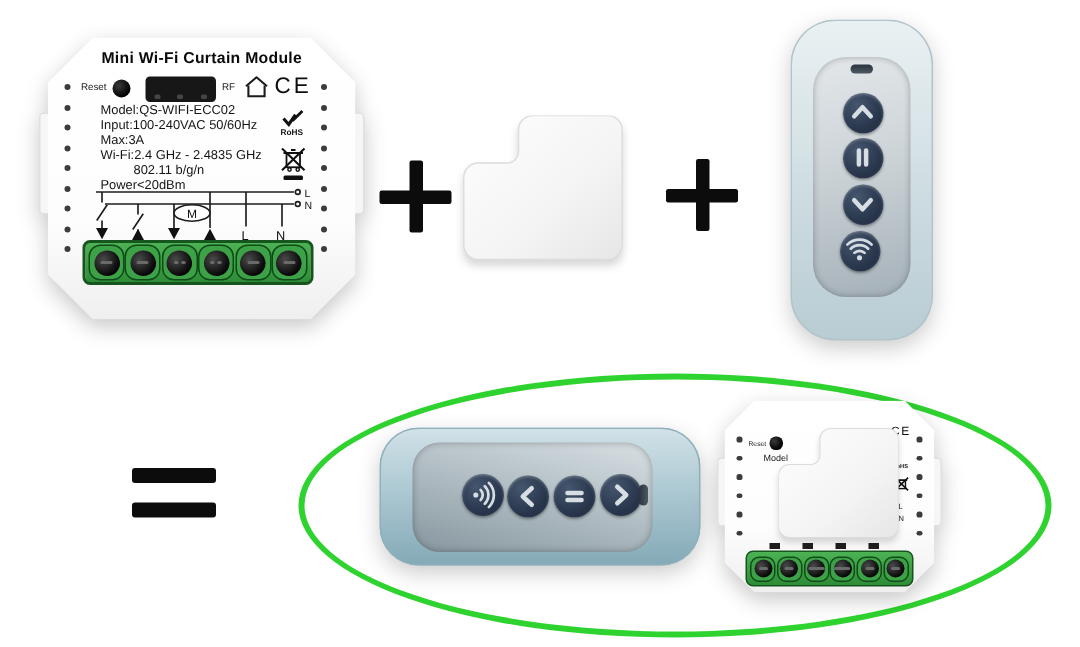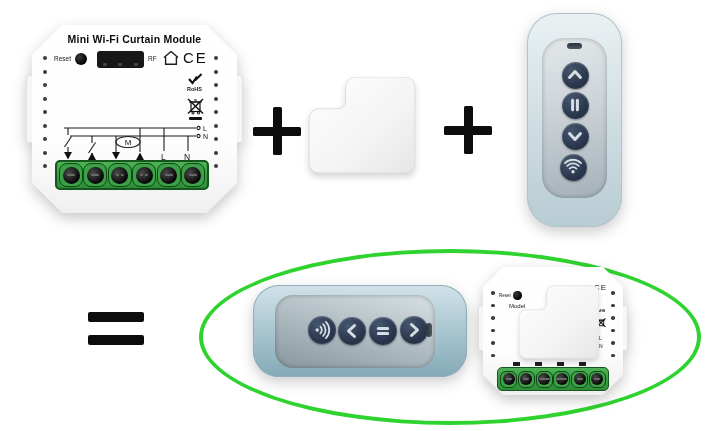--- a/index.html
+++ b/index.html
@@ -121,20 +121,28 @@
         <i class="rf-notch"></i>
       </div>
       <span class="tiny-label" style="left:116px;top:30px;font-size:6.5px;">RF</span>
 
       <svg style="position:absolute;left:130px;top:25px;" width="18" height="16" viewBox="0 0 18 16">
         <path d="M2 7.5 L9 1.5 L16 7.5" fill="none" stroke="#1c1c1c" stroke-width="1.4" stroke-linejoin="round"></path>
         <path d="M3.6 7 V14.2 H14.4 V7" fill="none" stroke="#1c1c1c" stroke-width="1.4"></path>
       </svg>
       <span class="ce-mark" style="left:151px;top:24px;">CE</span>
 
+      <div class="specs" style="left:35px;top:43px;">
+        <div>Model:QS-WIFI-ECC02</div>
+        <div>Input:100-240VAC 50/60Hz</div>
+        <div>Max:3A</div>
+        <div>Wi-Fi:2.4 GHz - 2.4835 GHz</div>
+        <div class="indent">802.11 b/g/n</div>
+        <div>Power&lt;20dBm</div>
+      </div>
 
       <svg style="position:absolute;left:156px;top:48px;" width="15" height="12" viewBox="0 0 15 12">
         <polyline points="1,6 4.5,10 9,3.5" fill="none" stroke="#111" stroke-width="2.1"></polyline>
         <line x1="7" y1="7.5" x2="13.6" y2="1" stroke="#111" stroke-width="1.9"></line>
       </svg>
       <span class="rohs-label" style="left:155px;top:61px;">RoHS</span>
 
       <svg style="position:absolute;left:155px;top:72px;" width="17" height="18" viewBox="0 0 17 18">
         <rect x="4" y="5" width="9" height="9.5" fill="none" stroke="#111" stroke-width="1.2"></rect>
         <line x1="2" y1="5" x2="15" y2="5" stroke="#111" stroke-width="1.2"></line>

